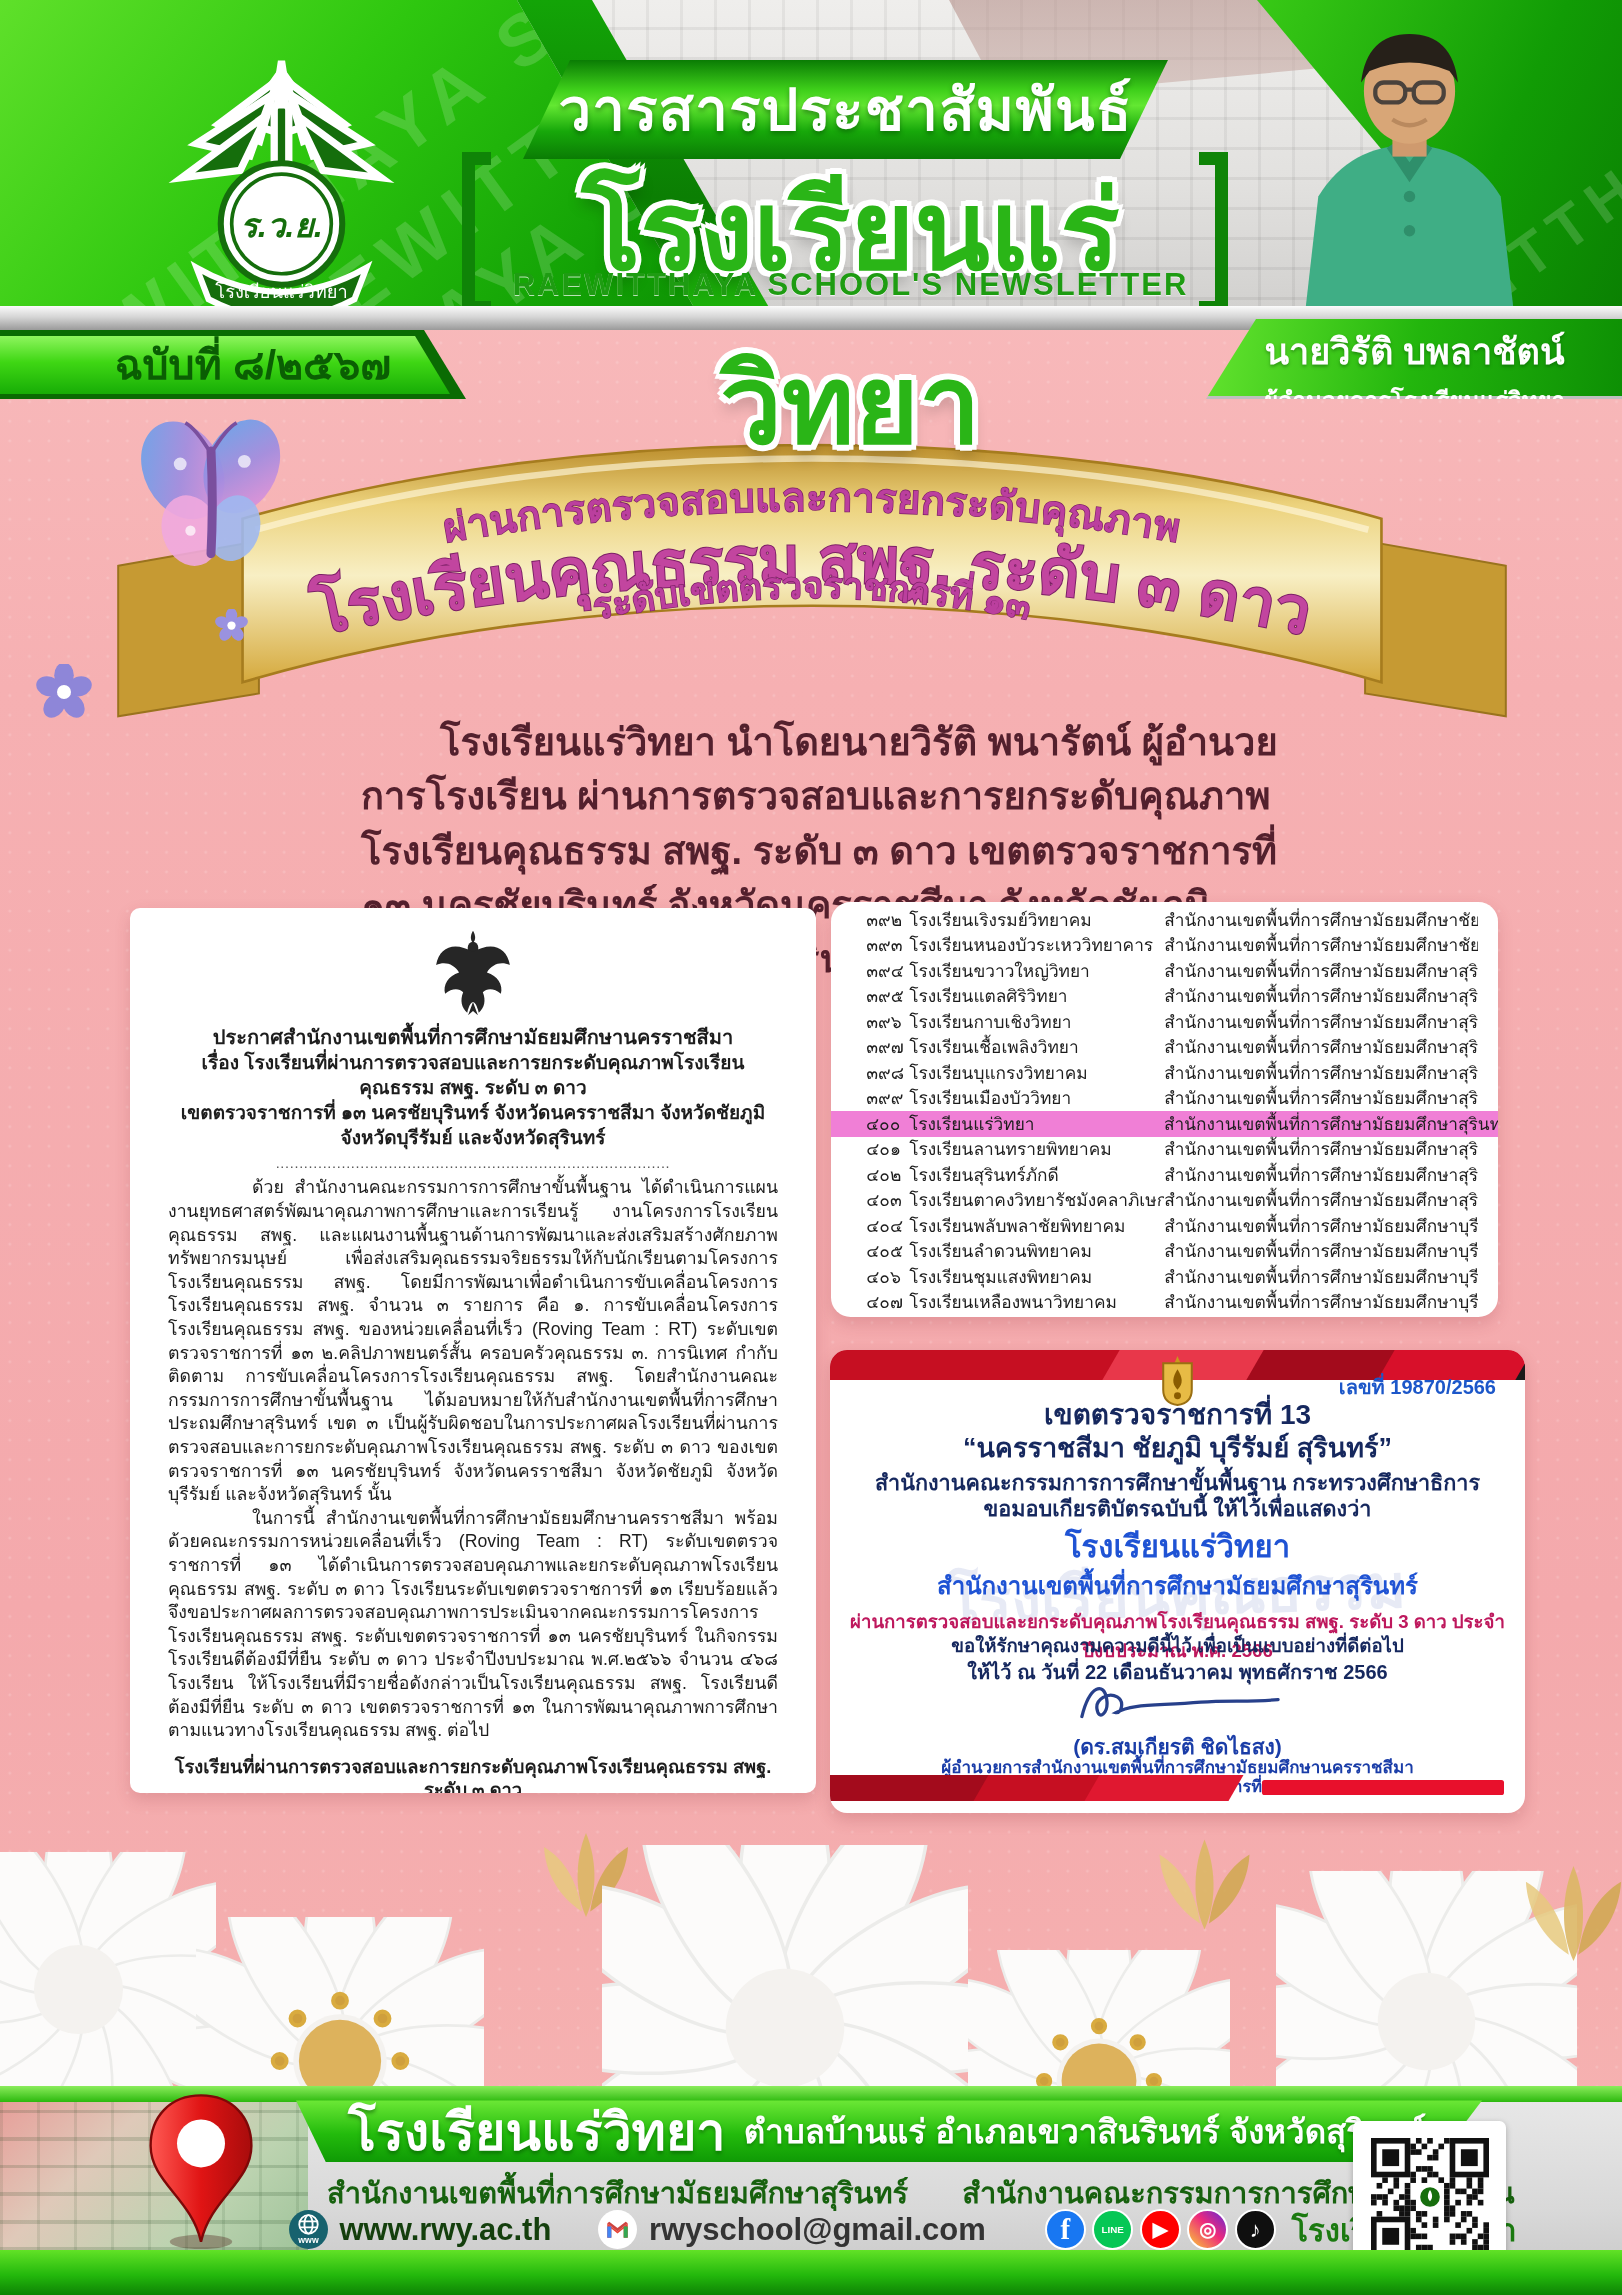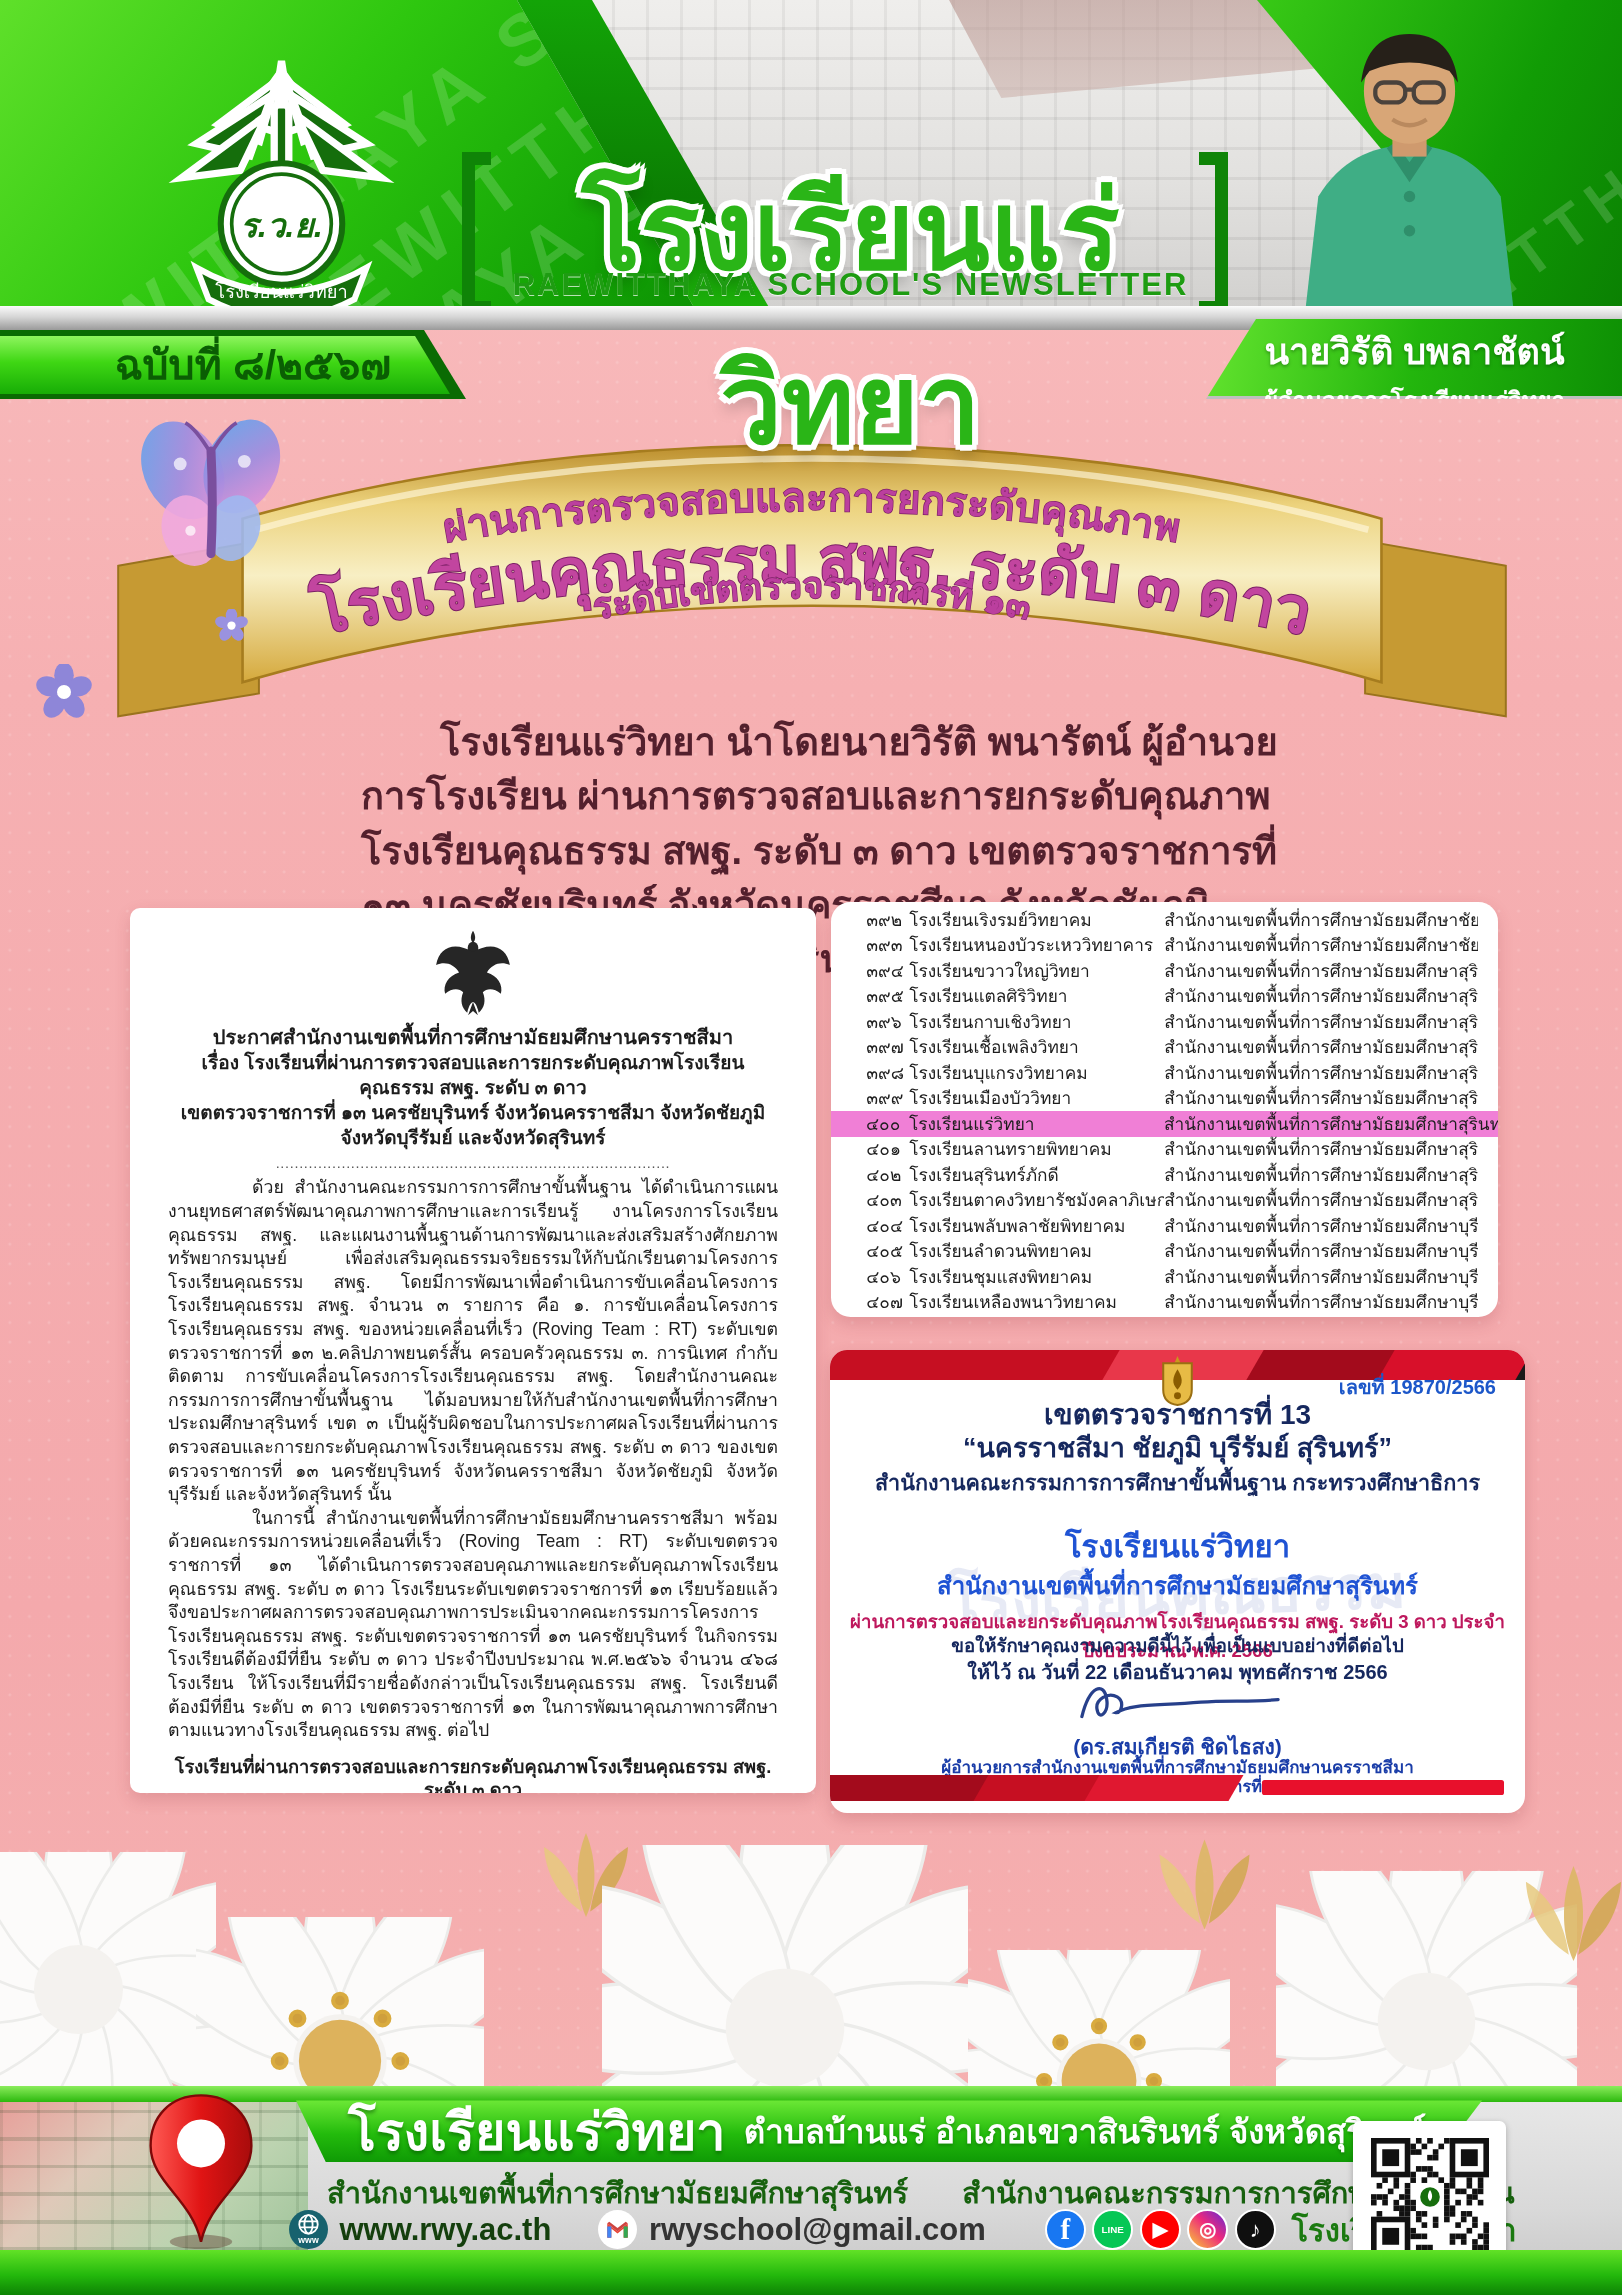--- a/index.html
+++ b/index.html
@@ -266,20 +266,23 @@
         <rect x="94" y="44" width="12" height="60" rx="4"></rect>
       </g>
       <path d="M100 26 C94 34 96 42 100 46 C104 42 106 34 100 26 Z" fill="#fff"></path>
       <circle cx="100" cy="142" r="50" fill="#fff" stroke="#156e0c" stroke-width="5"></circle>
       <circle cx="100" cy="142" r="41" fill="#fff" stroke="#156e0c" stroke-width="3"></circle>
       <text x="100" y="153" text-anchor="middle" font-size="27" font-style="italic" font-weight="bold" fill="#156e0c">ร.ว.ย.</text>
       <path d="M30 178 Q100 218 170 178 L160 204 Q100 236 40 204 Z" fill="#156e0c" stroke="#fff" stroke-width="5"></path>
       <text x="100" y="203" text-anchor="middle" font-size="15" fill="#fff">โรงเรียนแร่วิทยา</text>
     </svg>
 
+    <div class="title-banner">
+      <span>วารสารประชาสัมพันธ์</span>
+    </div>
     <div class="brk l"></div>
     <div class="brk r"></div>
     <div class="big-title">โรงเรียนแร่วิทยา</div>
     <div class="sub-en">RAEWITTHAYA SCHOOL'S NEWSLETTER</div>
 
     <svg class="principal" viewBox="0 0 200 216">
       <path d="M26 216 L36 128 Q58 92 100 92 Q142 92 164 128 L174 216 Z" fill="#3fae85"></path>
       <path d="M84 94 L100 118 L116 94 L110 90 L100 104 L90 90 Z" fill="#2f8f6b"></path>
       <circle cx="100" cy="128" r="4" fill="#2f8f6b"></circle>
         <circle cx="100" cy="152" r="4" fill="#2f8f6b"></circle>
@@ -497,20 +500,21 @@
     <svg class="cert-emblem" viewBox="0 0 40 50">
       <path d="M20 1 L23 8 L17 8 Z" fill="#c9971c"></path>
       <path d="M6 8 H34 V34 C34 44 27 48 20 49 C13 48 6 44 6 34 Z" fill="#e7bb45" stroke="#9a6f12" stroke-width="2"></path>
       <path d="M20 14 C15 22 14 28 20 34 C26 28 25 22 20 14 Z" fill="#8a5c00"></path>
       <circle cx="20" cy="40" r="3.4" fill="#8a5c00"></circle>
     </svg>
     <div class="cert-no">เลขที่ 19870/2566</div>
     <div class="cl cl1">เขตตรวจราชการที่ 13</div>
     <div class="cl cl2">“นครราชสีมา ชัยภูมิ บุรีรัมย์ สุรินทร์”</div>
     <div class="cl cl3">สำนักงานคณะกรรมการการศึกษาขั้นพื้นฐาน กระทรวงศึกษาธิการ</div>
+    <div class="cl cl4">ขอมอบเกียรติบัตรฉบับนี้ ให้ไว้เพื่อแสดงว่า</div>
     <div class="cl cschool">โรงเรียนแร่วิทยา</div>
     <div class="cl corg">สำนักงานเขตพื้นที่การศึกษามัธยมศึกษาสุรินทร์</div>
     <div class="cl cach">ผ่านการตรวจสอบและยกระดับคุณภาพโรงเรียนคุณธรรม สพฐ. ระดับ 3 ดาว ประจำปีงบประมาณ พ.ศ. 2566</div>
     <div class="cl cwish">ขอให้รักษาคุณงามความดีนี้ไว้ เพื่อเป็นแบบอย่างที่ดีต่อไป</div>
     <div class="cl cdate">ให้ไว้ ณ วันที่ 22 เดือนธันวาคม พุทธศักราช 2566</div>
     <svg class="csig" viewBox="0 0 330 78">
       <path d="M18 62 C 30 14 52 8 56 36 C 59 56 44 70 41 50 C 39 36 58 24 72 32 C 84 39 78 58 70 56 C 96 42 130 46 200 40 C 240 37 280 40 318 36" stroke="#27408b" stroke-width="5" fill="none" stroke-linecap="round"></path>
     </svg>
     <div class="cl csigner">(ดร.สมเกียรติ ชิดไธสง)</div>
     <div class="cl ctitle1">ผู้อำนวยการสำนักงานเขตพื้นที่การศึกษามัธยมศึกษานครราชสีมา</div>

